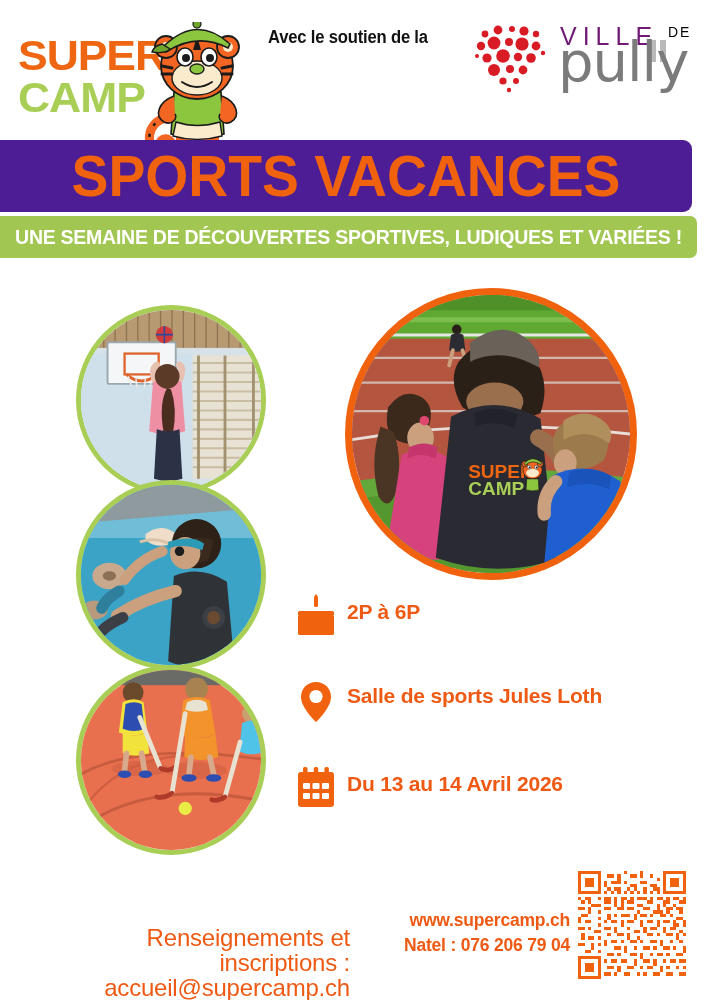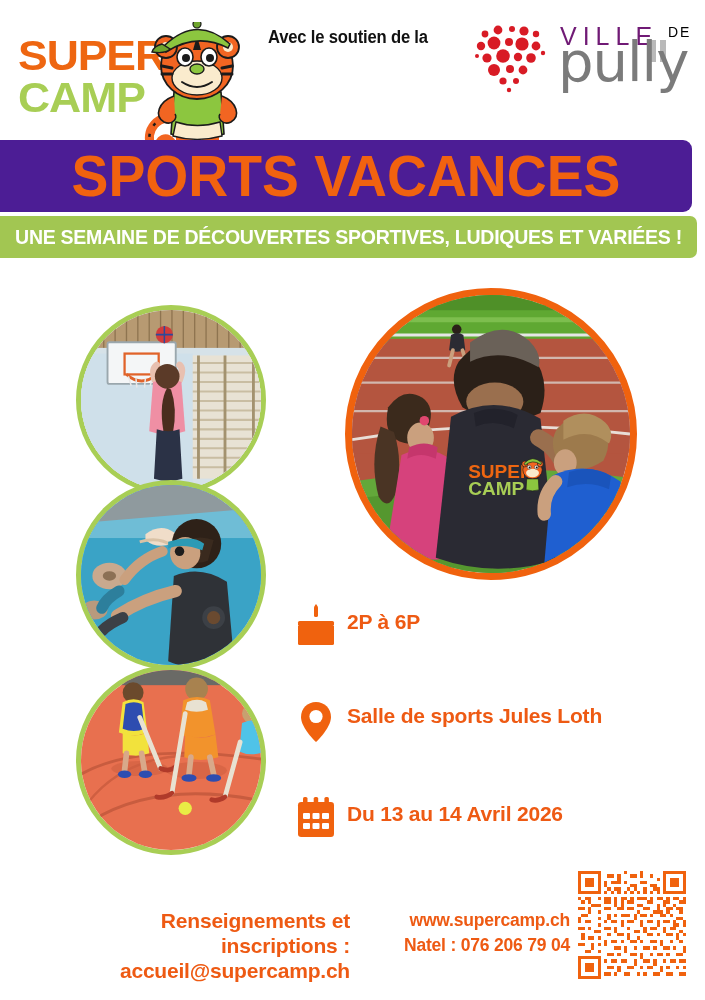--- a/index.html
+++ b/index.html
@@ -86,34 +86,34 @@
 
   .photo-basket { left:76px; top:305px; width:190px; height:190px; }
   .photo-climb  { left:76px; top:480px; width:190px; height:190px; }
   .photo-hockey { left:76px; top:665px; width:190px; height:190px; }
   .photo-main   { left:345px; top:288px; width:292px; height:292px; }
 
   .pic { position:absolute; inset:0; }
 
   
   .info { position:absolute; left:295px; top:592px; width:400px; }
-  .info-row { position:relative; height:86px;margin-top:10px; }
+  .info-row { position:relative; height:86px; }
   .info-icon { position:absolute; left:0; top:2px; width:42px; height:44px; }
   .info-label {
     position:absolute; left:52px; top:8px;
     font-size:21px; font-weight:bold; color:#EE5A13;
     letter-spacing:-0.2px; white-space:nowrap;
   }
   .info-row.loc .info-label { top:6px; }
 
   
   .footer { position:absolute; left:0; top:890px; width:705px; height:110px; }
   .f-left {
-    position:absolute; left:50px; top:18px; width:300px;
-    text-align:right; font-size:21px; font-weight:bold; color:#EE5A13;
+    position:absolute; left:50px; top:35px; width:300px;
+    text-align:right; font-size:24px; font-weight:normal; color:#EE5A13;
     line-height:25px; letter-spacing:-0.2px;
   }
   .f-mid {
     position:absolute; left:390px; top:18px; width:180px;
     text-align:right; font-size:17.5px; font-weight:bold; color:#EE5A13;
     line-height:25px; letter-spacing:-0.2px; white-space:nowrap;
   }
   .qr { position:absolute; left:578px; top:871px; width:108px; height:108px; }
 </style>
 </head>

